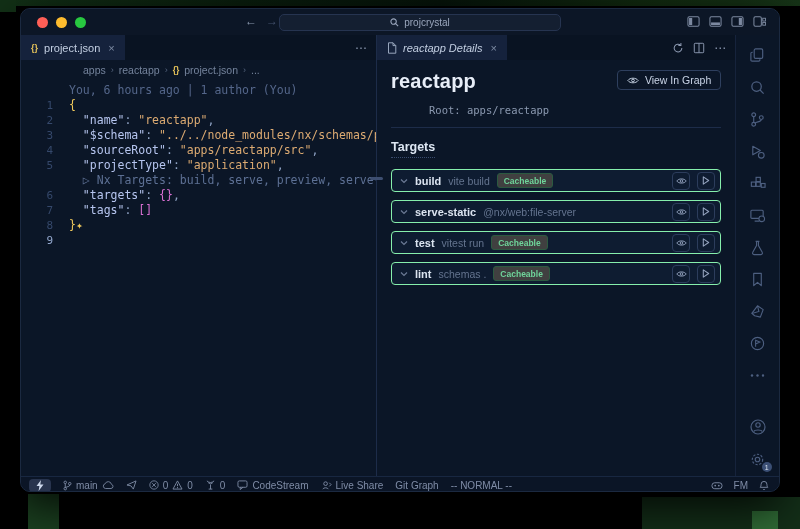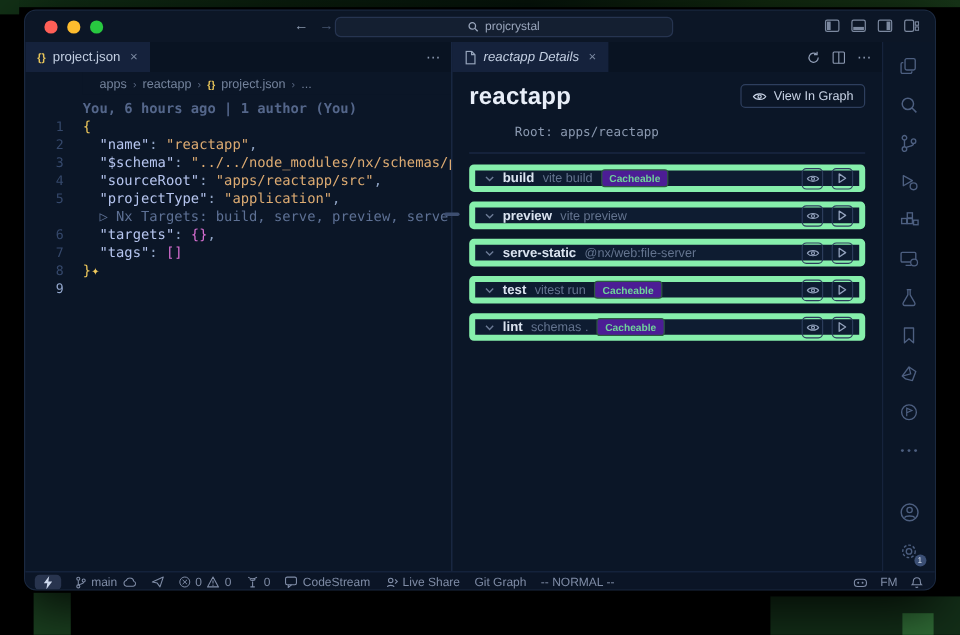--- a/index.html
+++ b/index.html
@@ -50,42 +50,42 @@
     font-size:11.5px; line-height:15px; position:relative; overflow:hidden; }
   .code-row { display:flex; white-space:pre; }
   .code-row .ln { width:32px; text-align:right; margin-right:16px;
     color:#35486b; flex:none; font-size:11px; }
   .code-row .ln.active { color:#93a7cd; }
   .tk-key { color:#b6c5ef; }
   .tk-str { color:#ddab72; }
   .tk-pun { color:#8fa3c4; }
   .tk-b1 { color:#f0c95c; }
   .tk-b2 { color:#d96fd3; }
-  .tk-blame { color:#54668a;font-weight:bold; }
+  .tk-blame { color:#54668a; }
   .tk-lens { color:#5d7094; }
   .tk-sparkle { color:#f0c95c; }
   
   .panel { flex:1; padding:10px 14px 0 14px; overflow:hidden; }
   .panel-head { display:flex; align-items:flex-start; justify-content:space-between; }
   .panel-title { font-size:20px; font-weight:700; color:#e8eef8; letter-spacing:.2px; }
   .btn-graph { display:flex; align-items:center; gap:6px; height:20px;
     padding:0 9px; border:1px solid #2e3f5e; border-radius:4px;
     color:#c9d4e6; font-size:10.5px; background:transparent; }
   .meta { margin-top:10px; font-family:"DejaVu Sans Mono", monospace;
     font-size:10.5px; color:#8b99b0; line-height:14px;margin-left:38px; }
   .panel hr { border:none; border-top:1px solid #1d2c49; margin:10px 0 9px; }
   .targets-h { display:inline-block; font-size:12.5px; font-weight:700;
     color:#dde6f2; padding-bottom:3px; border-bottom:1px dotted #3a4c6e;
     margin-bottom:11px; }
   .target-row { display:flex; align-items:center; gap:7px; height:23px;
     padding:0 5px 0 8px; margin-bottom:8px; background:#0e1c31;
-    border:5px solid #86efac; border-radius:4px; }
+    border:1px solid #86efac; border-radius:4px; }
   .t-name { font-size:11px; font-weight:700; color:#dbe4f0; }
   .t-cmd { font-size:10.5px; color:#64748f; }
-  .t-badge { font-size:8.5px; font-weight:700; color:#6fd49a; background:#4c1d95;
+  .t-badge { font-size:8.5px; font-weight:700; color:#6fd49a; background:#404040;
     border:1px solid #2c5a40; border-radius:3px; padding:1.5px 6px; }
   .t-sp { flex:1; }
   .icon-btn { width:18px; height:18px; border:1px solid #2c3d5c; border-radius:4px;
     display:flex; align-items:center; justify-content:center; color:#93a2bd;
     background:transparent; flex:none; }
   .chev { color:#6b7a95; flex:none; display:flex; }
   
   .activitybar { width:44px; border-left:1px solid #16233c; display:flex;
     flex-direction:column; align-items:center; padding:9px 0 6px; gap:10px;
     background:#0b1627; }
@@ -231,20 +231,21 @@
                 <path d="M1 5C3.4 1.4 10.6 1.4 13 5 10.6 8.6 3.4 8.6 1 5Z" fill="none" stroke="#c9d4e6" stroke-width="1.1"></path>
                 <circle cx="7" cy="5" r="1.6" fill="none" stroke="#c9d4e6" stroke-width="1.1"></circle>
               </svg>
             <span>View In Graph</span>
           </button>
         </div>
         <div class="meta">
           <div><span>Root:</span> <span>apps/reactapp</span></div>
         </div>
         <hr>
+        <div><span class="targets-h">Targets</span></div>
         <div id="targets-list">
   <div class="target-row">
     <span class="chev">
       <svg width="8" height="6" viewBox="0 0 8 6">
                   <path d="M1 1.5 4 4.5 7 1.5" fill="none" stroke="currentColor" stroke-width="1.2"></path>
                 </svg>
     </span>
     <span class="t-name">build</span>
     <span class="t-cmd">vite build</span>
     <span class="t-badge">Cacheable</span>
@@ -256,42 +257,20 @@
                 </svg>
     </span>
     <span class="icon-btn">
       <svg width="8" height="9" viewBox="0 0 8 10">
                   <path d="M1 1 7 5 1 9Z" fill="none" stroke="currentColor" stroke-width="1.2" stroke-linejoin="round"></path>
                 </svg>
     </span>
   </div>
 
 
-  <div class="target-row">
-    <span class="chev">
-      <svg width="8" height="6" viewBox="0 0 8 6">
-                  <path d="M1 1.5 4 4.5 7 1.5" fill="none" stroke="currentColor" stroke-width="1.2"></path>
-                </svg>
-    </span>
-    <span class="t-name">preview</span>
-    <span class="t-cmd">vite preview</span>
-
-    <span class="t-sp"></span>
-    <span class="icon-btn">
-      <svg width="11" height="8" viewBox="0 0 14 10">
-                  <path d="M1 5C3.4 1.4 10.6 1.4 13 5 10.6 8.6 3.4 8.6 1 5Z" fill="none" stroke="currentColor" stroke-width="1.2"></path>
-                  <circle cx="7" cy="5" r="1.6" fill="none" stroke="currentColor" stroke-width="1.2"></circle>
-                </svg>
-    </span>
-    <span class="icon-btn">
-      <svg width="8" height="9" viewBox="0 0 8 10">
-                  <path d="M1 1 7 5 1 9Z" fill="none" stroke="currentColor" stroke-width="1.2" stroke-linejoin="round"></path>
-                </svg>
-    </span>
-  </div>
 
   <div class="target-row">
     <span class="chev">
       <svg width="8" height="6" viewBox="0 0 8 6">
                   <path d="M1 1.5 4 4.5 7 1.5" fill="none" stroke="currentColor" stroke-width="1.2"></path>
                 </svg>
     </span>
     <span class="t-name">serve-static</span>
     <span class="t-cmd">@nx/web:file-server</span>
 

